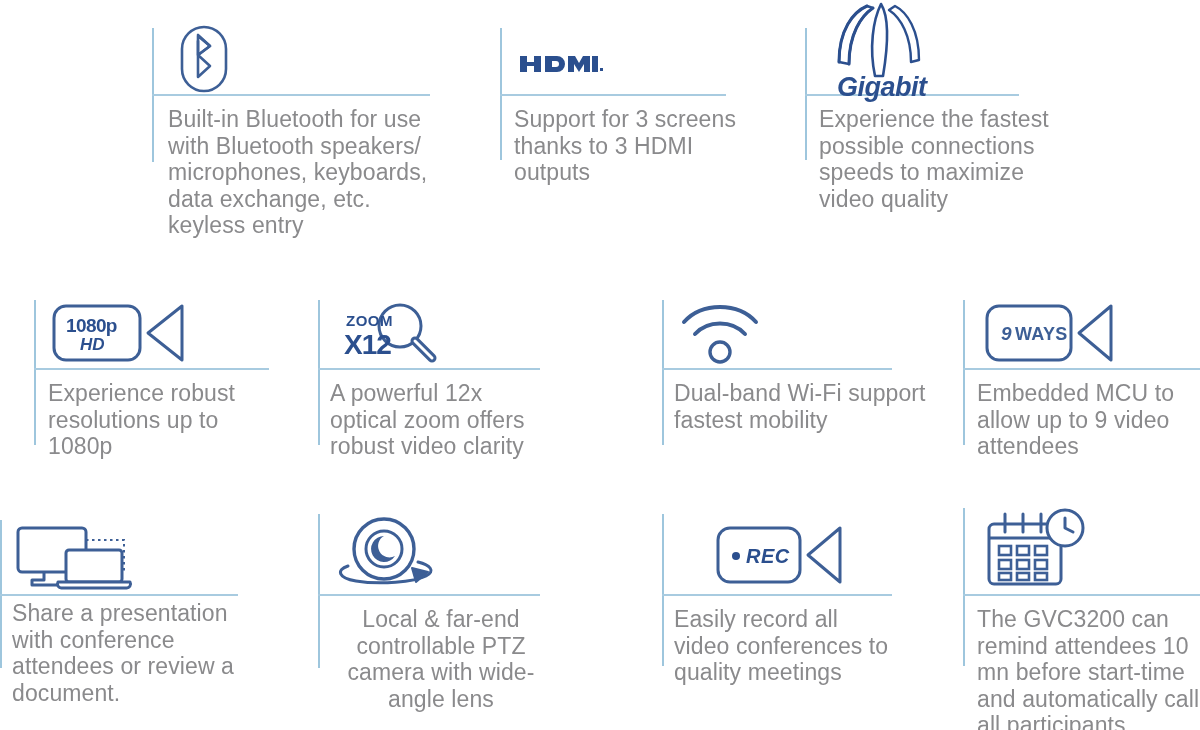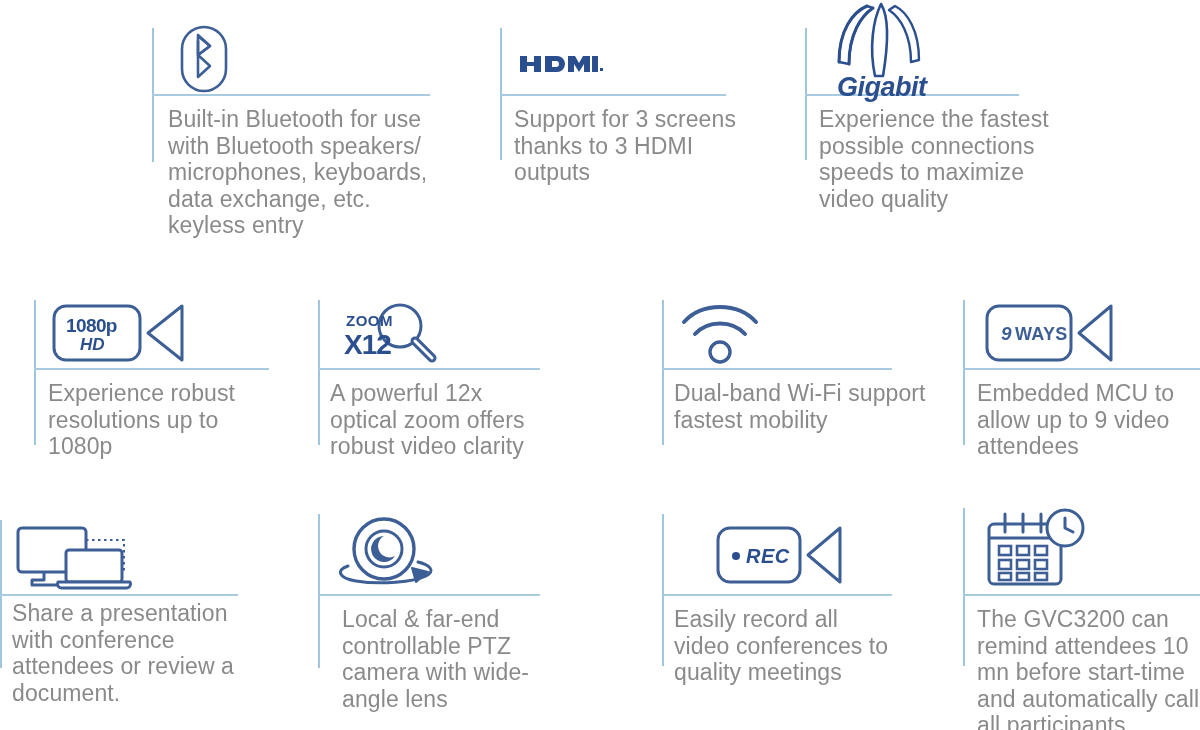--- a/index.html
+++ b/index.html
@@ -231,21 +231,21 @@
     <div class="hrule" style="left:0; top:80px; width:222px;"></div>
     <div class="iconwrap" style="left:14px; top:2px;">
       <svg width="120" height="76" viewBox="0 0 120 76">
         <path d="M16 50 C4 54 6 62 24 65 C48 69 82 66 94 60 C104 55 98 49 86 46" fill="none" stroke="#3d5f96" stroke-width="3" stroke-linecap="round"></path>
         <path d="M96 56 L80 52 L84 66 Z" fill="#3d5f96" stroke="#3d5f96" stroke-width="2" stroke-linejoin="round"></path>
         <circle cx="52" cy="33" r="30" fill="#ffffff" stroke="#3d5f96" stroke-width="3.4"></circle>
         <circle cx="52" cy="33" r="18" fill="none" stroke="#3d5f96" stroke-width="3"></circle>
         <path d="M52 20 a13 13 0 1 0 11 20 a11 11 0 0 1 -11 -20 Z" fill="#3d5f96"></path>
       </svg>
     </div>
-    <div class="caption" style="left:24px; top:92px; width:236px;">Local &amp; far-end
+    <div class="caption" style="left:5px; top:92px; width:236px;text-align:center;">Local &amp; far-end
 controllable PTZ
 camera with wide-
 angle lens</div>
   </div>
 
   <div class="cell" style="left:662px; top:514px; width:240px; height:190px;">
     <div class="vrule" style="height:152px;"></div>
     <div class="hrule" style="left:0; top:80px; width:230px;"></div>
     <div class="iconwrap" style="left:16px; top:10px;padding-left:38px;">
       <svg width="132" height="62" viewBox="0 0 132 62">

